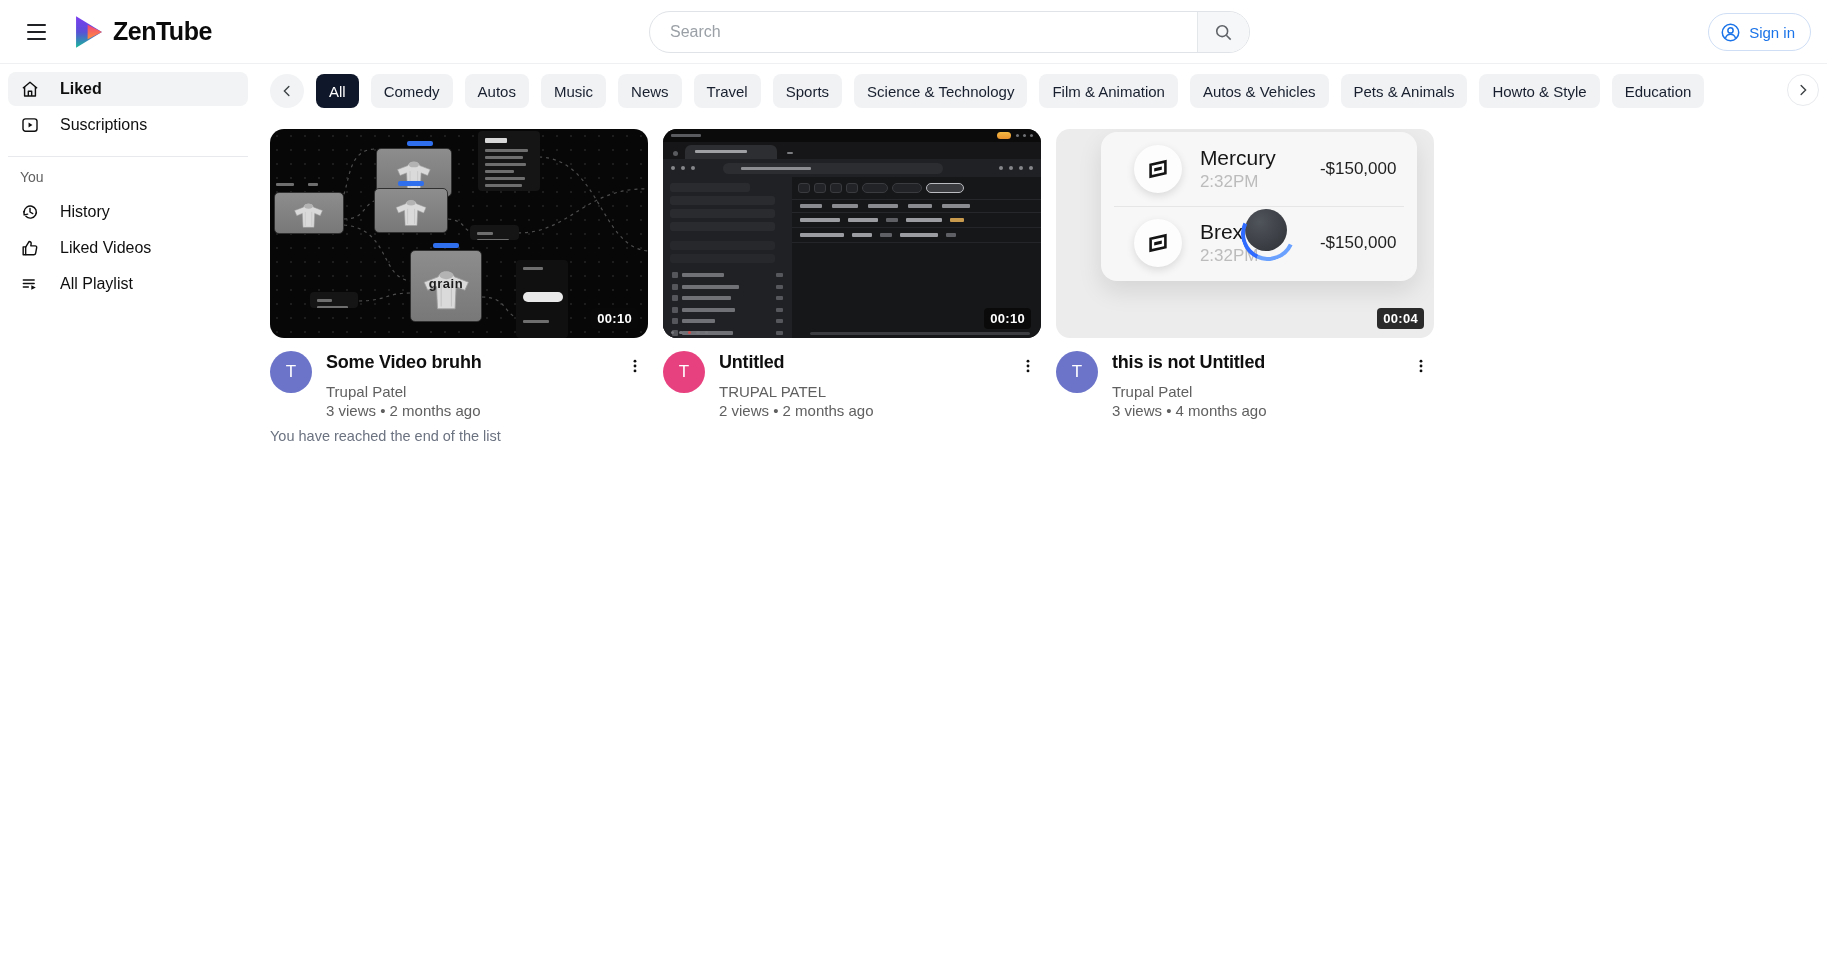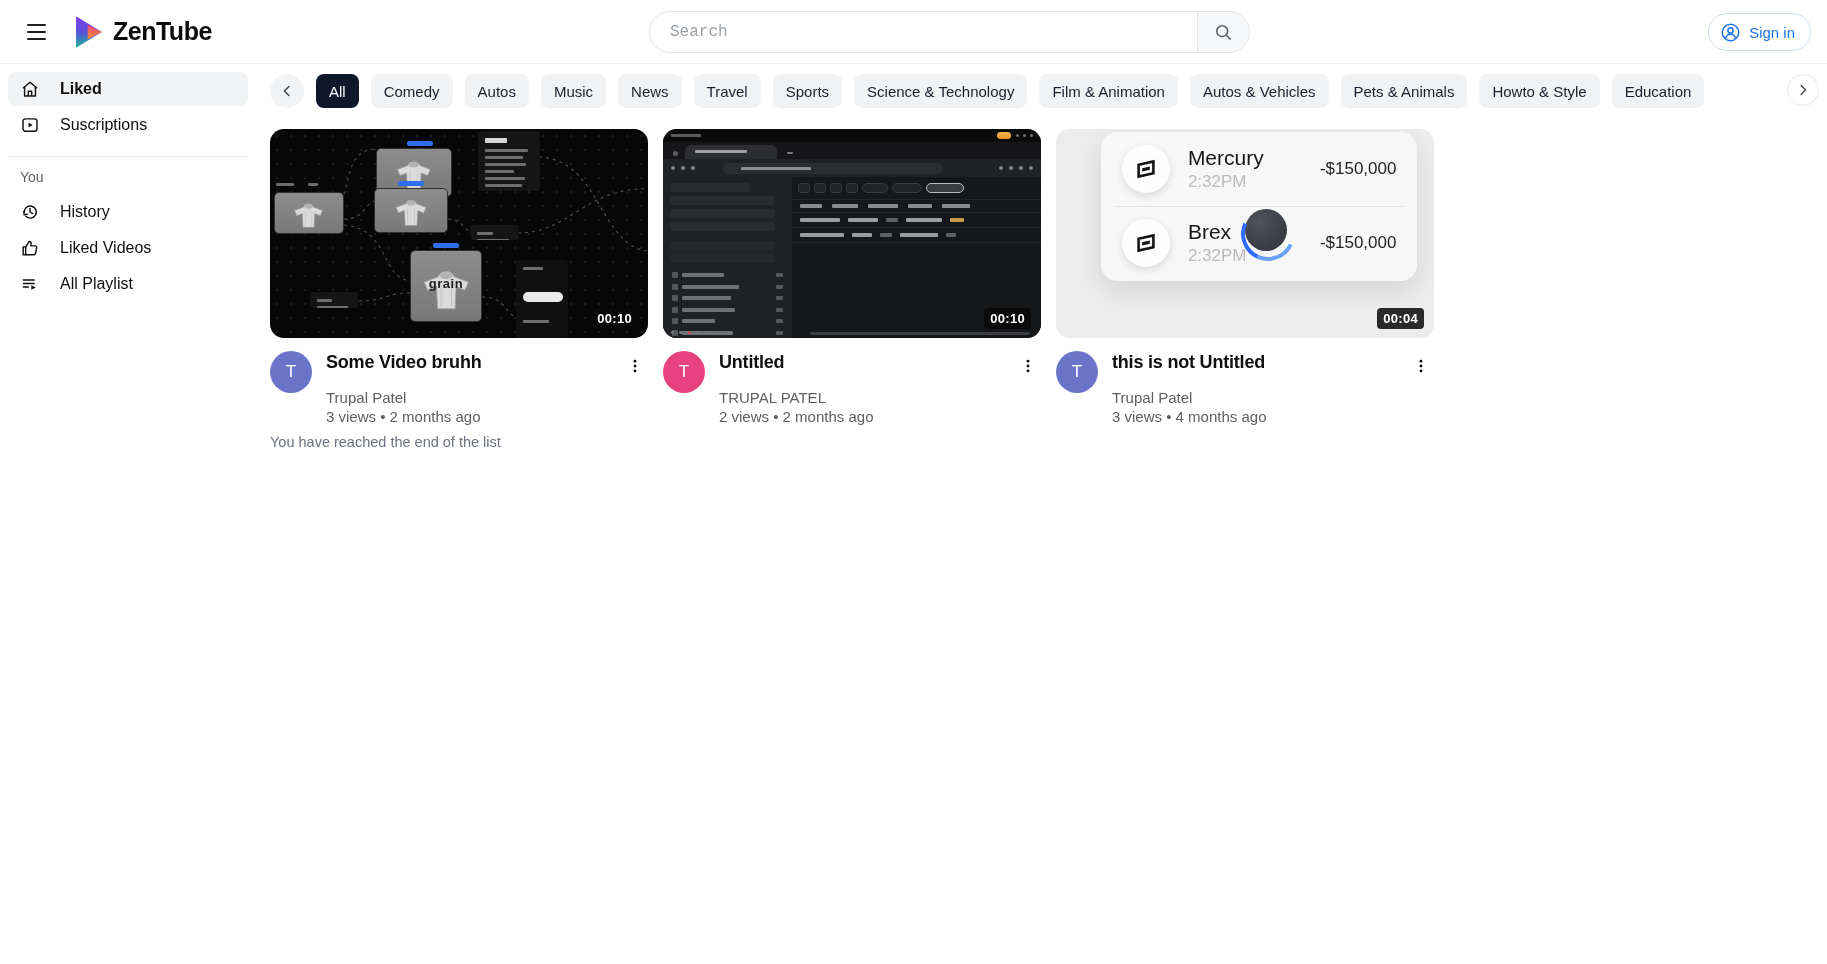--- a/index.html
+++ b/index.html
@@ -10,21 +10,21 @@
   .header { position:relative; height:64px; display:flex; align-items:center;
     padding:0 16px; border-bottom:1px solid #eef0f2; background:#fff; z-index:5; }
   .hamburger { width:40px; height:40px; border:none; background:transparent; cursor:pointer;
     display:flex; flex-direction:column; justify-content:center; gap:5px; align-items:center; }
   .hamburger span { width:19px; height:2px; background:#202124; border-radius:1px; }
   .logo { display:flex; align-items:center; gap:7px; margin-left:16px; }
   .logo-text { font-size:25px; font-weight:bold; letter-spacing:-0.5px; color:#0b0b0c; }
   .search-wrap { position:absolute; left:649px; top:11px; width:601px; height:42px;
     display:flex; border:1px solid #e0e3e7; border-radius:21px; overflow:hidden; background:#fff; }
   .search-input { flex:1; border:none; outline:none; padding:0 20px; font-size:16px; color:#111;
-    font-family:Liberation Mono, monospace; background:transparent; }
+    font-family:Liberation Sans, sans-serif; background:transparent; }
   .search-input::placeholder { color:#9aa0a6; }
   .search-btn { width:52px; border:none; border-left:1px solid #e4e7ea; background:#f6f7f8;
     display:flex; align-items:center; justify-content:center; cursor:pointer; }
   .signin-btn { position:absolute; right:16px; top:13px; height:38px; padding:0 15px 0 11px;
     display:flex; align-items:center; gap:8px; border:1px solid #cfdef5; border-radius:19px;
     background:#fff; color:#1a73e8; font-size:15px; font-weight:500; cursor:pointer; font-family:inherit; }
 
   
   .page { display:flex; height:900px; }
   .sidebar { width:256px; padding:8px 8px 0 8px; flex-shrink:0; }
@@ -51,21 +51,21 @@
   .grid { display:flex; gap:15px; margin-top:21px; }
   .card { width:378px; }
   .thumb { position:relative; width:378px; height:209px; border-radius:14px; overflow:hidden; }
   .duration { position:absolute; right:10px; bottom:9px; background:rgba(8,8,8,.85); color:#fff;
     font-size:13px; font-weight:bold; padding:3px 6px; border-radius:4px; letter-spacing:.3px; }
   .info { display:flex; margin-top:13px; }
   .avatar { width:42px; height:42px; border-radius:50%; color:#fff; font-size:17px; font-weight:500;
     display:flex; align-items:center; justify-content:center; flex-shrink:0; cursor:pointer; }
   .meta-block { margin-left:14px; min-width:0; }
   .v-title { font-size:18px; font-weight:600; letter-spacing:-0.2px; line-height:22px; cursor:pointer; }
-  .v-channel { font-size:15px; color:#606060; margin-top:16px; line-height:18px; cursor:pointer; }
+  .v-channel { font-size:15px; color:#606060; margin-top:10px; line-height:18px; cursor:pointer; }
   .v-meta { font-size:15px; color:#606060; margin-top:1px; line-height:18px; }
   .kebab { margin-left:auto; width:26px; height:26px; border:none; background:transparent;
     cursor:pointer; display:flex; align-items:center; justify-content:center; margin-top:2px; }
   .end-msg { font-size:14.5px; color:#6b7280; margin-top:8px; }
 
   
   .t1 { background:#070707; background-image:radial-gradient(#1d1d1d 1px, transparent 1.2px);
     background-size:14px 14px; }
   .node { position:absolute; background:linear-gradient(#8d8d8d,#787878); border:1px solid #303030;
     border-radius:5px; display:flex; align-items:flex-end; justify-content:center; }
@@ -113,21 +113,21 @@
   .t2 .drow b.amber { background:#c79a4e; }
   .t2 .botdots { position:absolute; left:2%; bottom:4px; display:flex; gap:5px; }
   .t2 .botdots i { width:3.5px; height:3.5px; border-radius:50%; background:#77787d; }
   .t2 .botdots i.red { background:#d04b4b; }
   .t2 .hscroll { position:absolute; right:3%; bottom:3px; width:58%; height:3px; background:#3c3d41; border-radius:2px; }
 
   
   .t3 { background:#ececec; }
   .txn-card { position:absolute; left:12%; top:1.5%; width:83.5%; height:71%;
     background:#f7f7f7; border-radius:16px; box-shadow:0 10px 24px rgba(0,0,0,.10); }
-  .txn-row { position:absolute; left:0; right:0; height:50%; display:flex; align-items:center; padding:0 6.5%; }
+  .txn-row { position:absolute; left:12px; right:0; height:50%; display:flex; align-items:center; padding:0 6.5%; }
   .txn-row.r2 { top:50%; }
   .txn-divider { position:absolute; left:4%; right:4%; top:50%; height:1px; background:#e6e6e6; }
   .txn-icon { width:48px; height:48px; border-radius:50%; background:#fdfdfd;
     box-shadow:0 3px 8px rgba(0,0,0,.12); display:flex; align-items:center; justify-content:center; flex-shrink:0; }
   .txn-names { margin-left:18px; }
   .txn-name { font-size:21px; font-weight:500; color:#161616; }
   .txn-time { font-size:17px; color:#bcbcbc; margin-top:2px; }
   .txn-amount { margin-left:auto; font-size:17px; color:#1f1f1f; }
   .spinner { position:absolute; left:50%; top:38.5%; width:42px; height:42px; border-radius:50%;
     background:radial-gradient(circle at 35% 30%, #50545b, #2e3136); z-index:2; }

